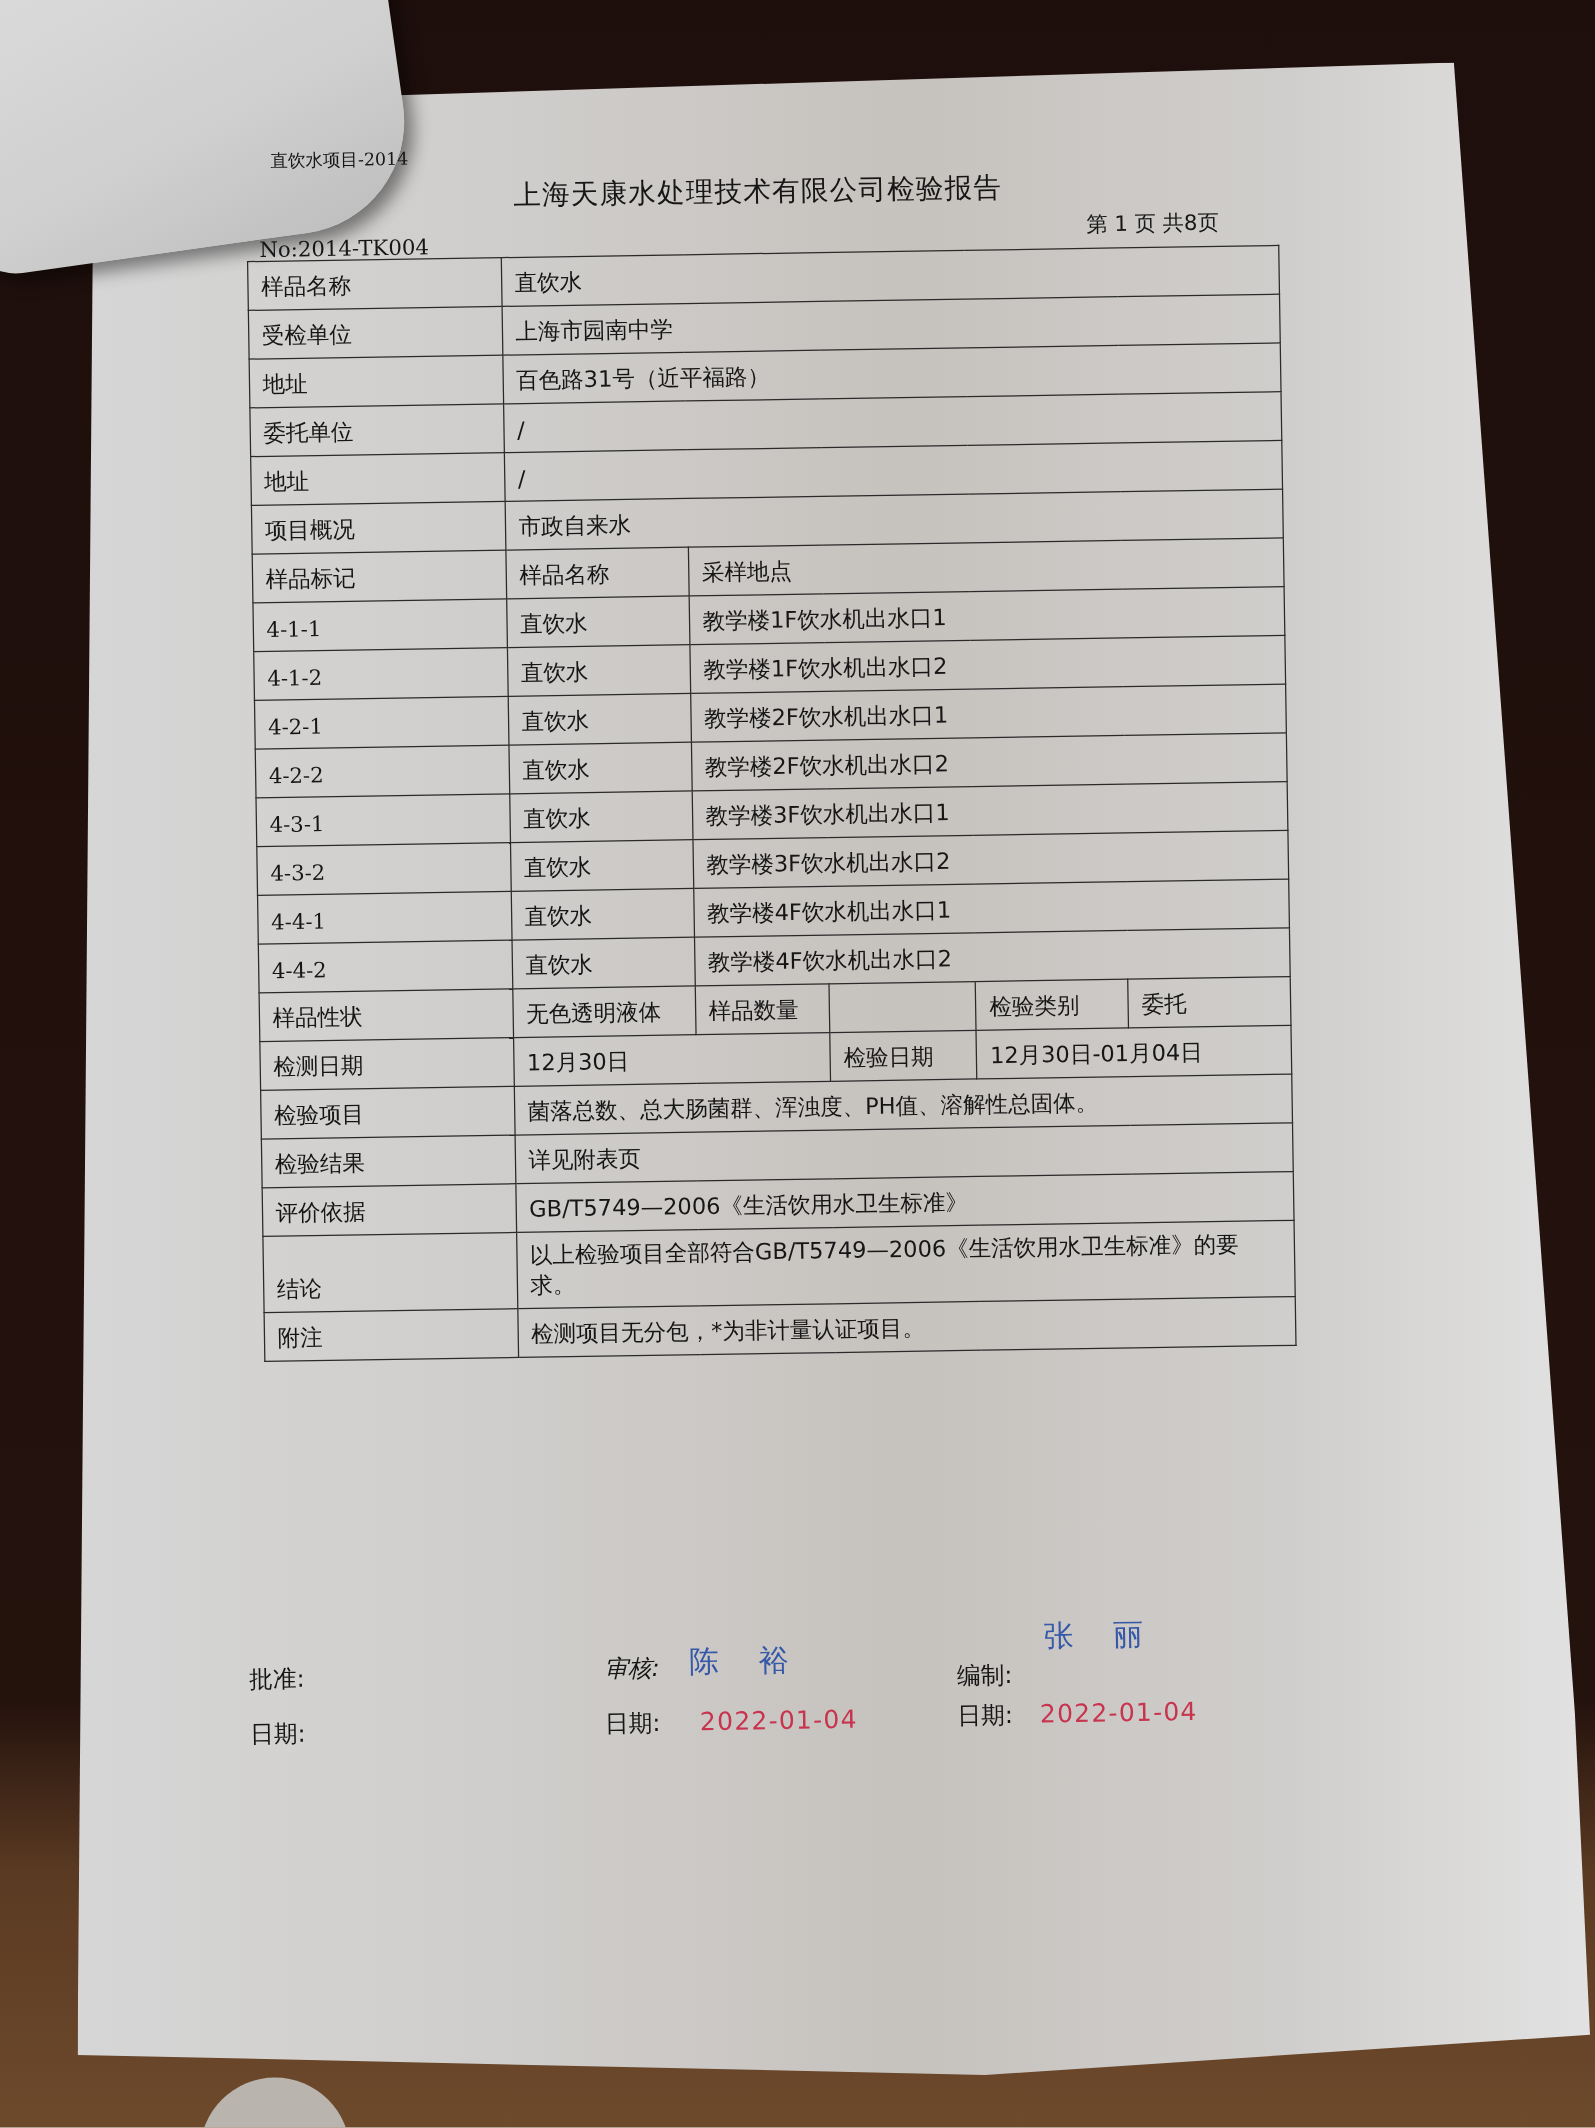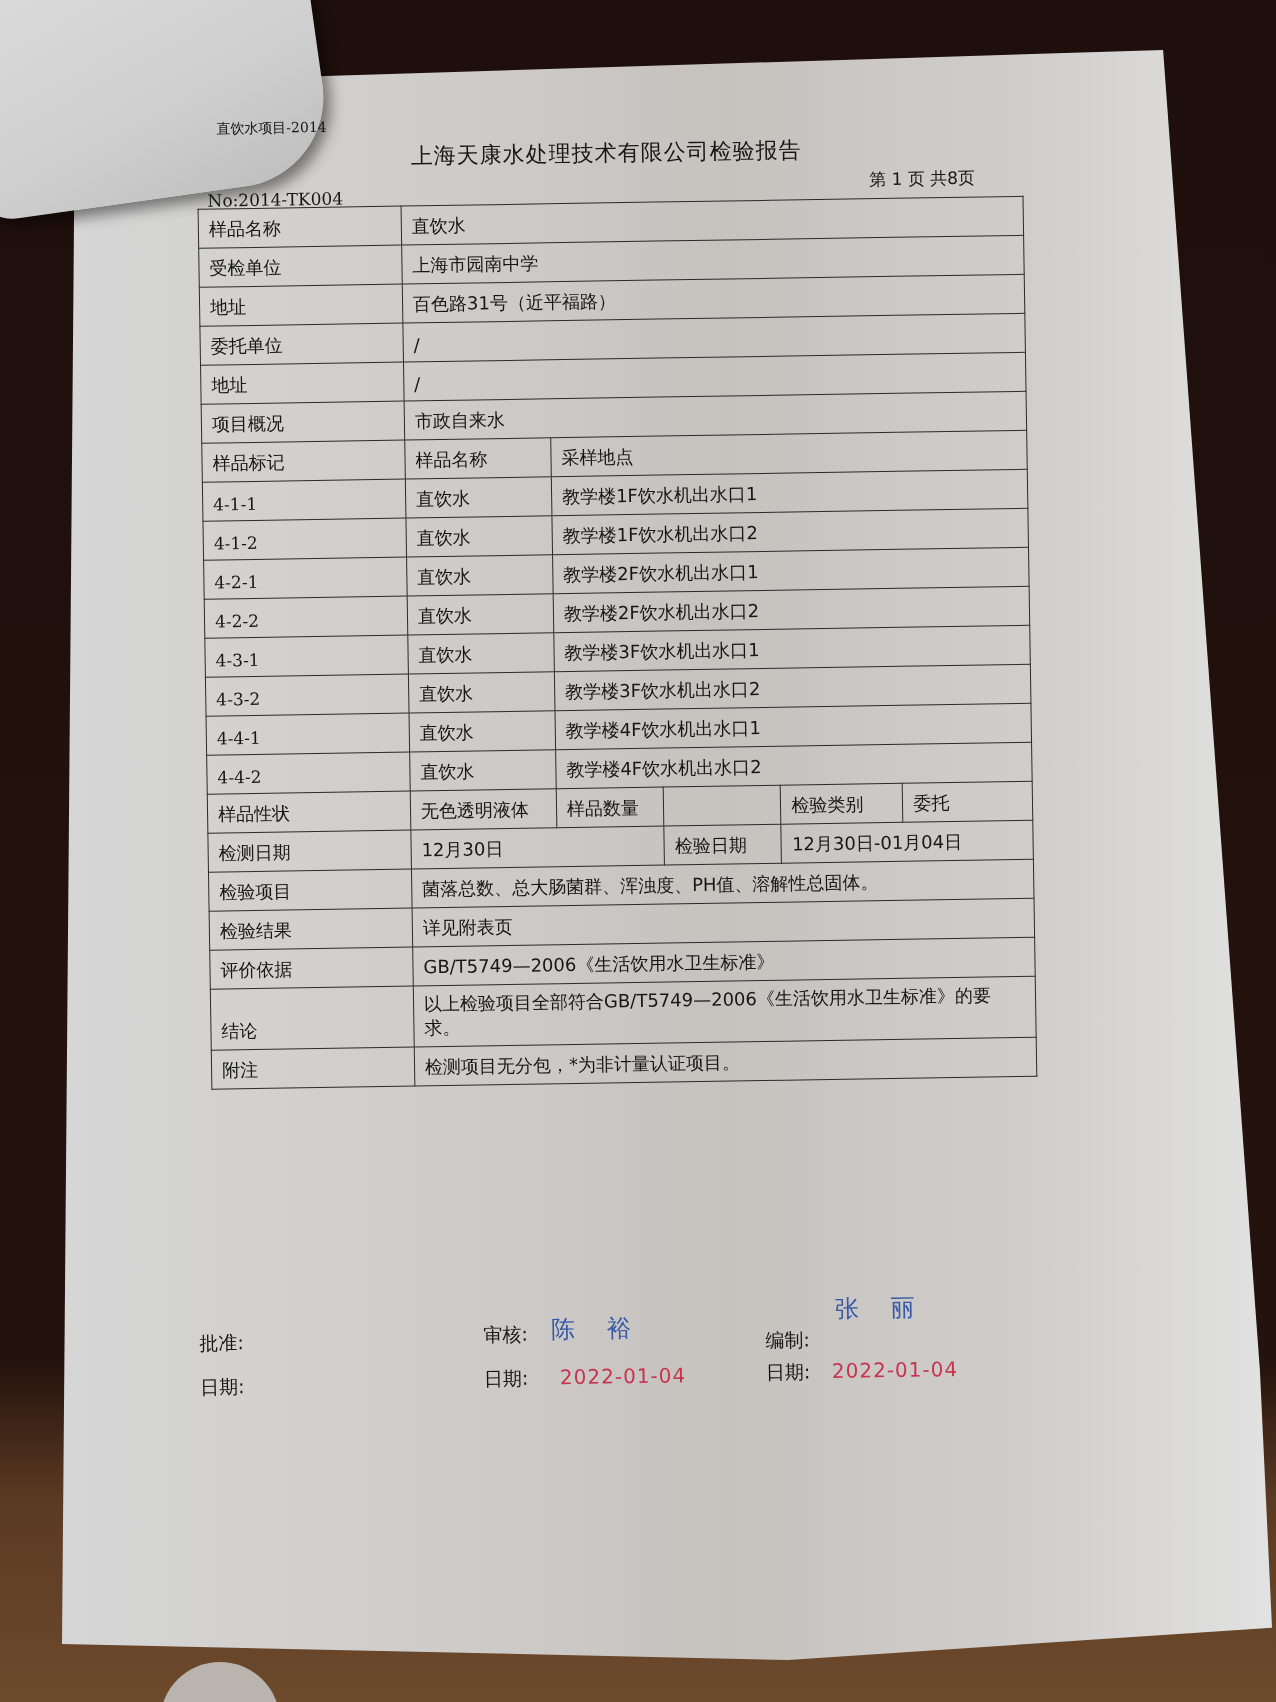--- a/index.html
+++ b/index.html
@@ -178,21 +178,21 @@
     </tr>
     <tr>
       <td class="lbl mid">附注</td>
       <td colspan="5" class="mid">检测项目无分包，*为非计量认证项目。</td>
     </tr>
   </tbody>
     </table>
 
   <div class="sign-area">
     <span class="sg" style="left:0;top:14px;">批准:</span>
-    <span class="sg" style="left:284px;top:10px;">审核:</span>
+    <span class="sg" style="left:284px;top:10px;font-style:italic;">审核:</span>
     <span class="sg blue" style="left:352px;top:2px;">陈 裕</span>
     <span class="sg" style="left:566px;top:20px;">编制:</span>
     <span class="sg blue" style="left:636px;top:-14px;">张 丽</span>
 
     <span class="sg" style="left:0;top:58px;">日期:</span>
     <span class="sg" style="left:284px;top:54px;">日期:</span>
     <span class="sg red" style="left:360px;top:54px;">2022-01-04</span>
     <span class="sg" style="left:566px;top:52px;">日期:</span>
     <span class="sg red" style="left:632px;top:52px;">2022-01-04</span>
   </div>

